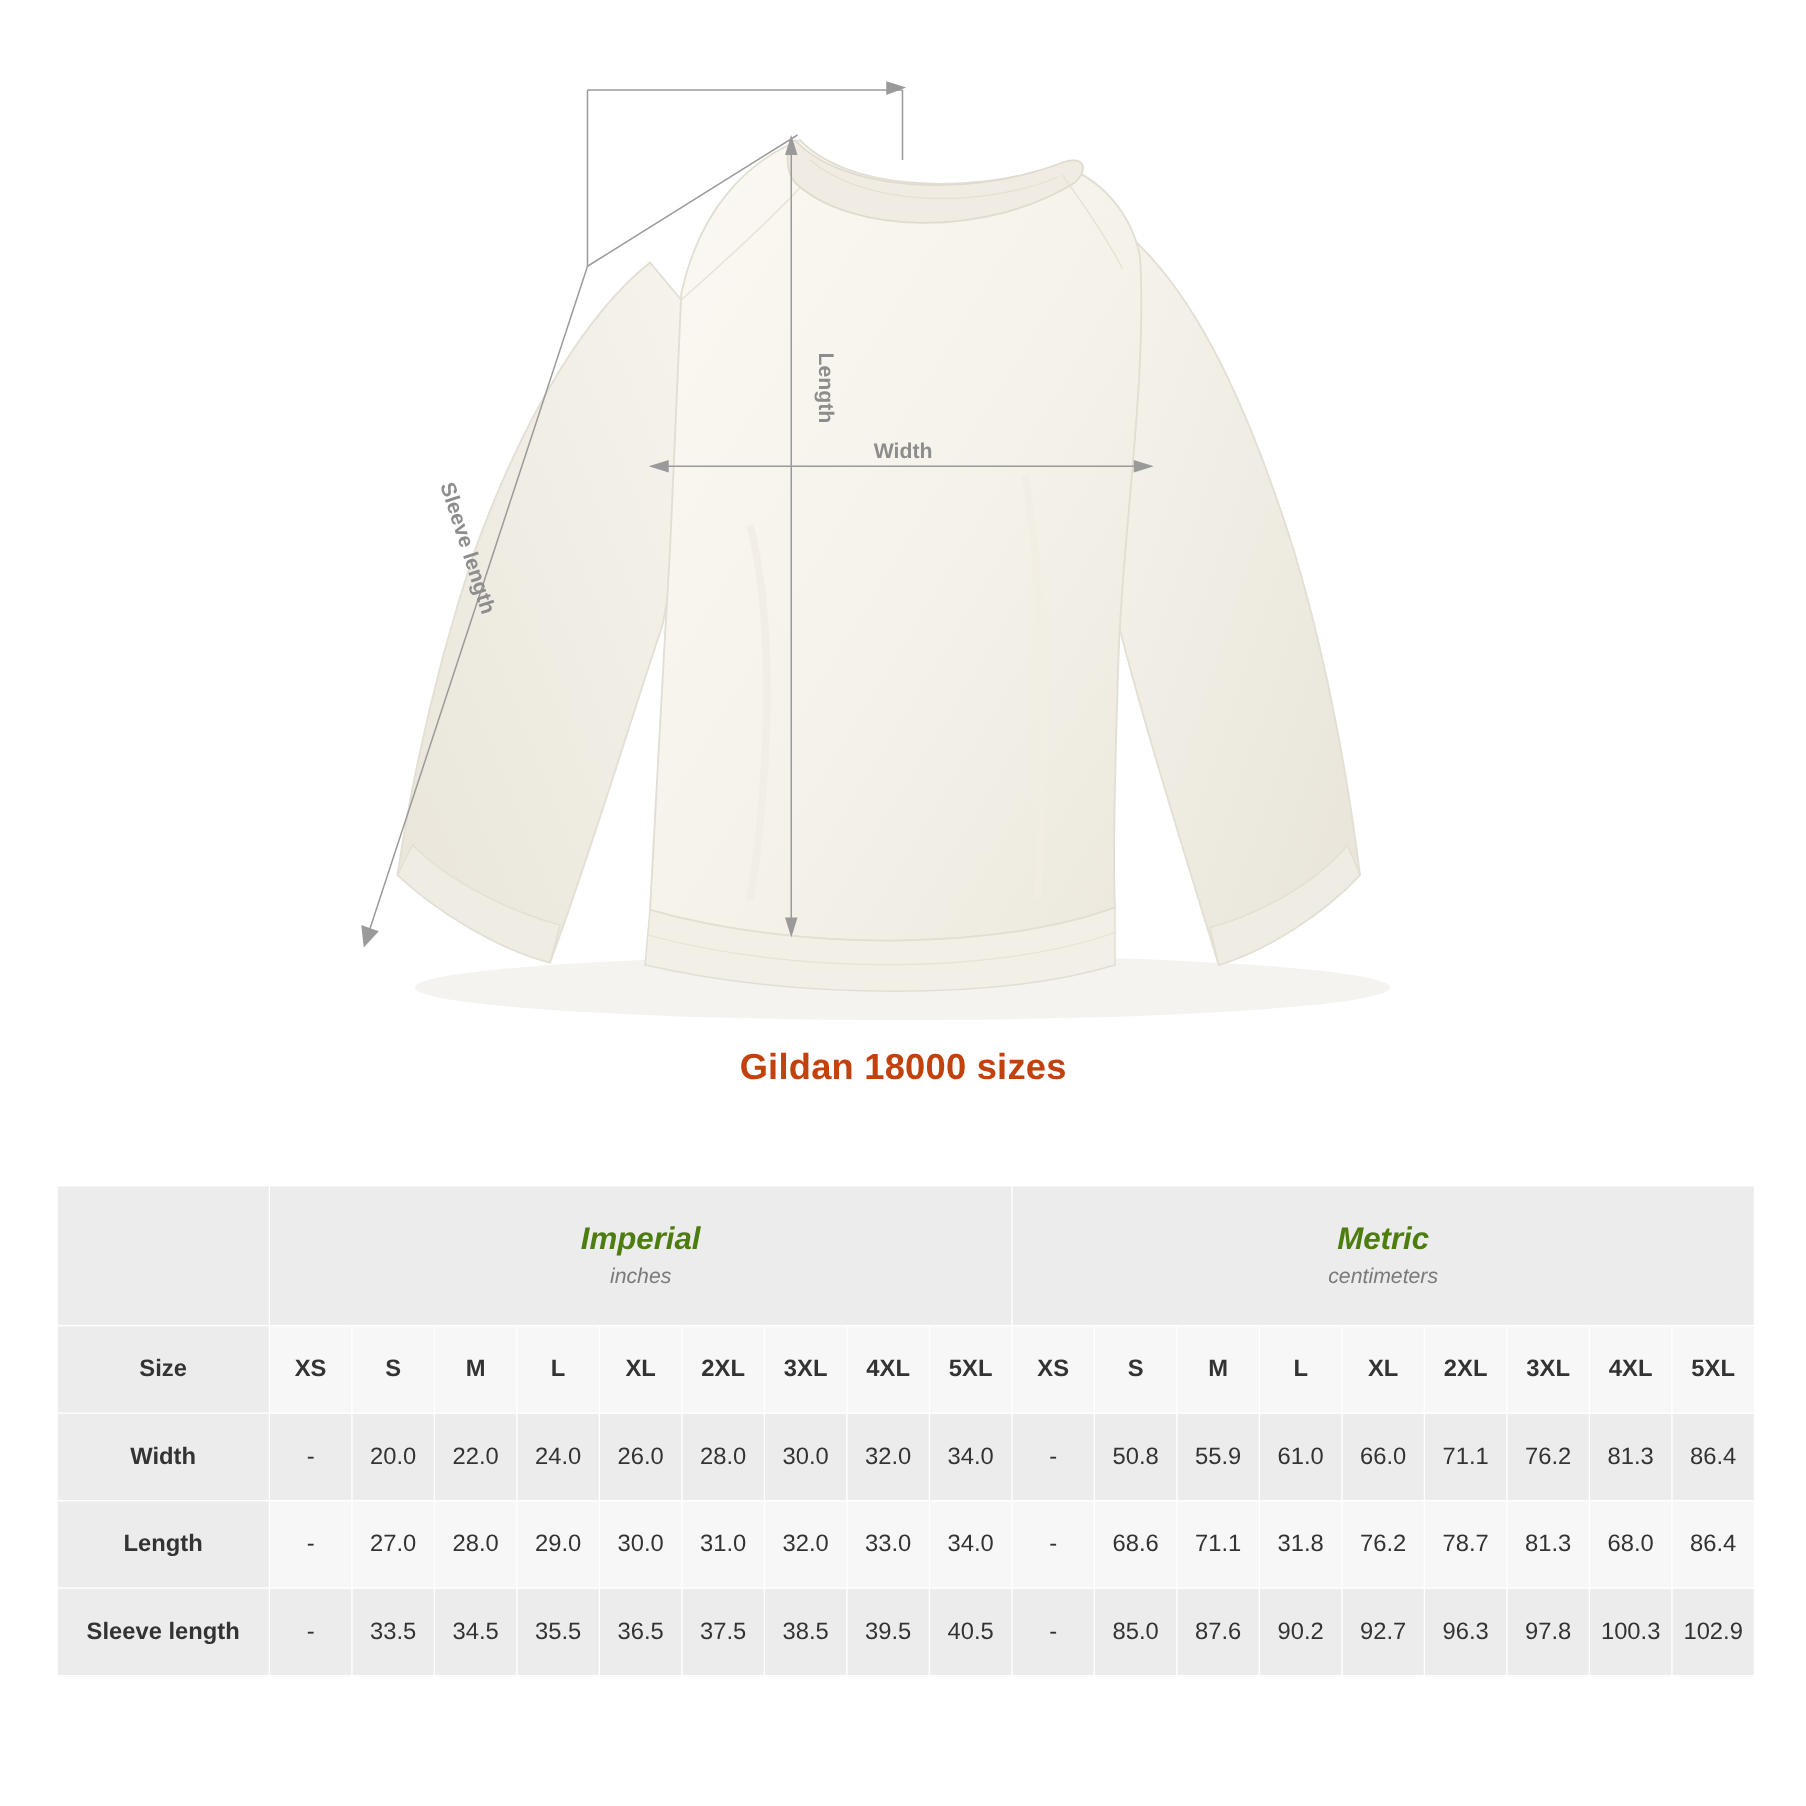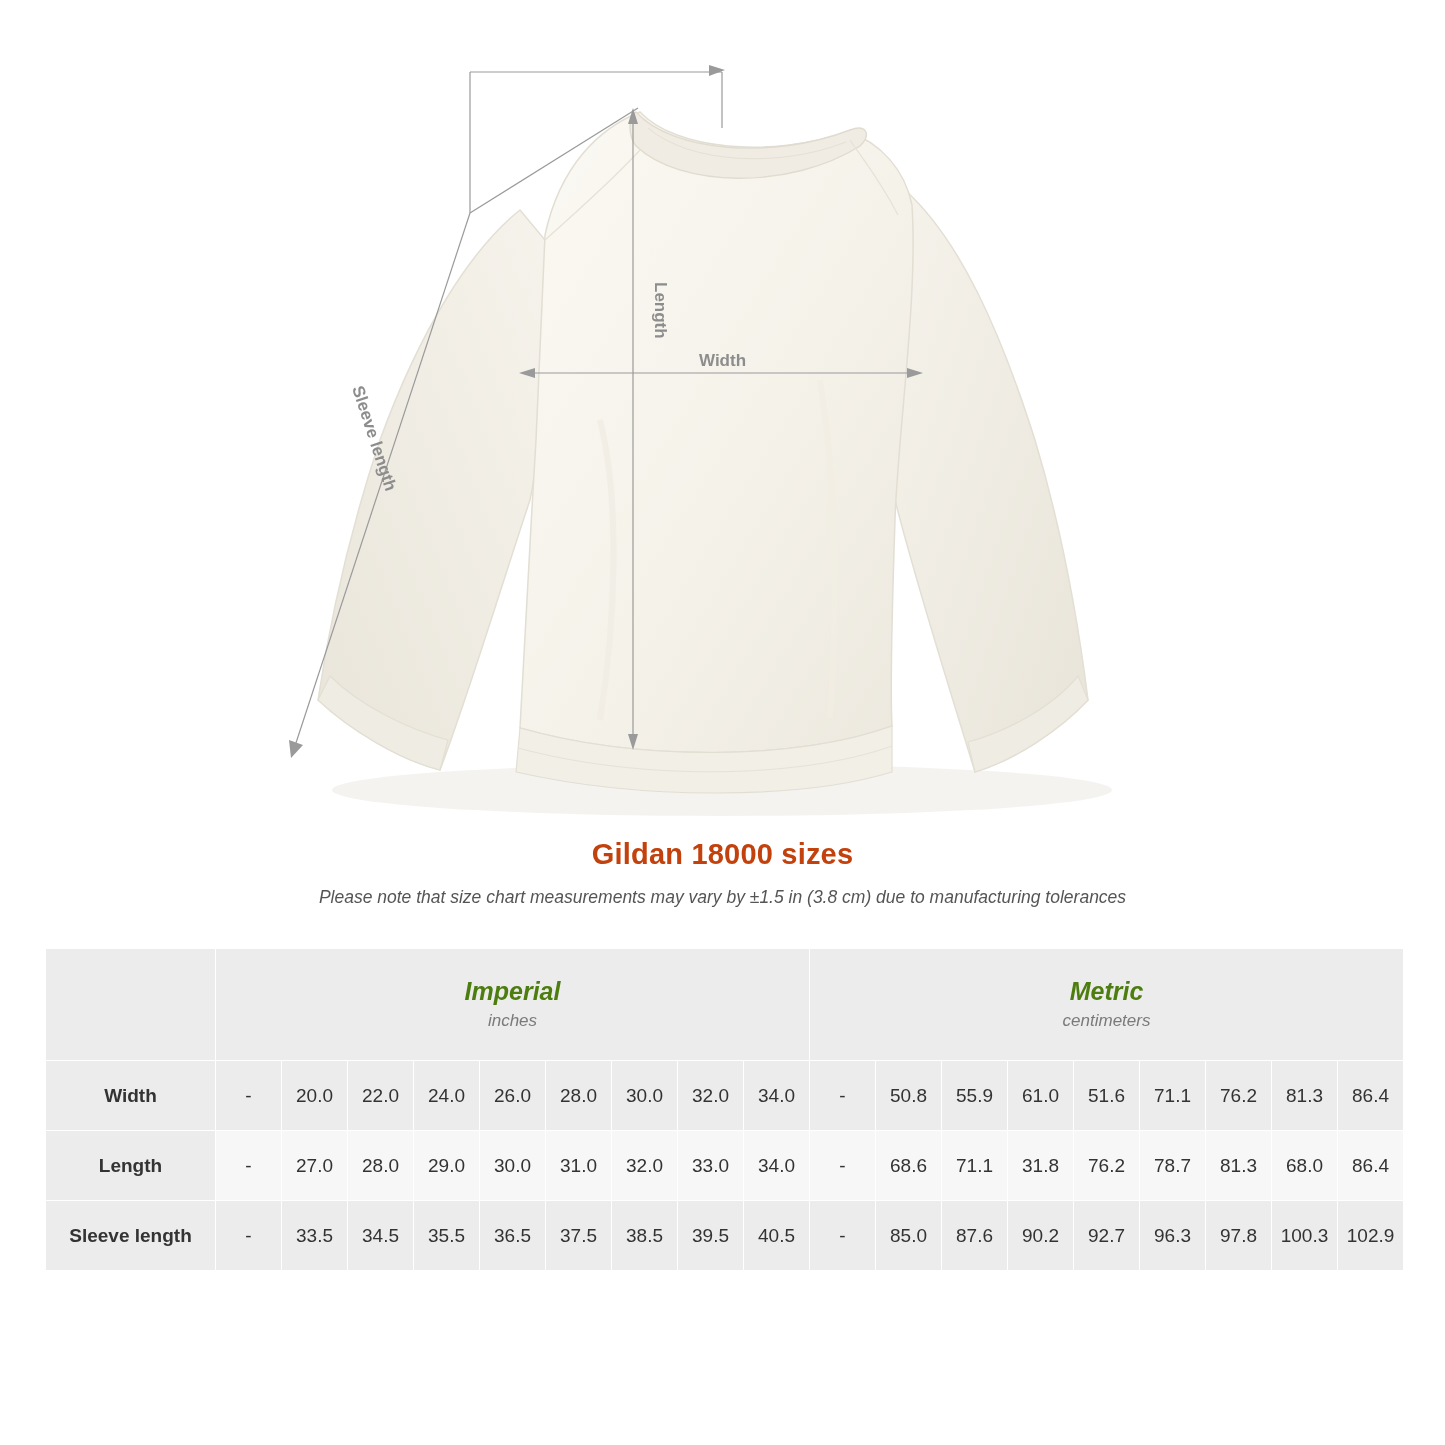--- a/index.html
+++ b/index.html
@@ -180,21 +180,20 @@
       </g>
 
       <text x="655" y="282" transform="rotate(90 655 282)" font-family="Liberation Sans, sans-serif" font-size="17" font-weight="bold" fill="#8d8d8d">Length</text>
       <text x="699" y="366" font-family="Liberation Sans, sans-serif" font-size="17" font-weight="bold" fill="#8d8d8d">Width</text>
       <text x="352" y="388" transform="rotate(72 352 388)" font-family="Liberation Sans, sans-serif" font-size="17" font-weight="bold" fill="#8d8d8d">Sleeve length</text>
     </svg>
   </div>
 
   <div class="title-block">
     <div class="chart-title">Gildan 18000 sizes</div>
-    <div class="chart-note">Please note that size chart measurements may vary by ±1.5 in (3.8 cm) due to manufacturing tolerances</div>
   </div>
 
   <div class="table-area">
     <table class="size-table">
       <colgroup>
         <col style="width:170px">
         <col span="9" style="width:66px">
         <col span="9" style="width:66px">
       </colgroup>
       <tbody>
@@ -203,37 +202,58 @@
           <td class="unit-head" colspan="9">
             <div class="unit-title">Imperial</div>
             <div class="unit-sub">inches</div>
           </td>
           <td class="unit-head" colspan="9">
             <div class="unit-title">Metric</div>
             <div class="unit-sub">centimeters</div>
           </td>
         </tr>
 
+        <tr class="hdr-row">
+          <td class="label-cell">Size</td>
+          <td>XS</td>
+          <td>S</td>
+          <td>M</td>
+          <td>L</td>
+          <td>XL</td>
+          <td>2XL</td>
+          <td>3XL</td>
+          <td>4XL</td>
+          <td>5XL</td>
+          <td>XS</td>
+          <td>S</td>
+          <td>M</td>
+          <td>L</td>
+          <td>XL</td>
+          <td>2XL</td>
+          <td>3XL</td>
+          <td>4XL</td>
+          <td>5XL</td>
+        </tr>
 
         <tr class="row-a">
           <td class="label-cell">Width</td>
           <td>-</td>
           <td>20.0</td>
           <td>22.0</td>
           <td>24.0</td>
           <td>26.0</td>
           <td>28.0</td>
           <td>30.0</td>
           <td>32.0</td>
           <td>34.0</td>
           <td>-</td>
           <td>50.8</td>
           <td>55.9</td>
           <td>61.0</td>
-          <td>51.6</td>
+          <td>66.0</td>
           <td>71.1</td>
           <td>76.2</td>
           <td>81.3</td>
           <td>86.4</td>
         </tr>
 
         <tr class="row-b">
           <td class="label-cell">Length</td>
           <td>-</td>
           <td>27.0</td>

